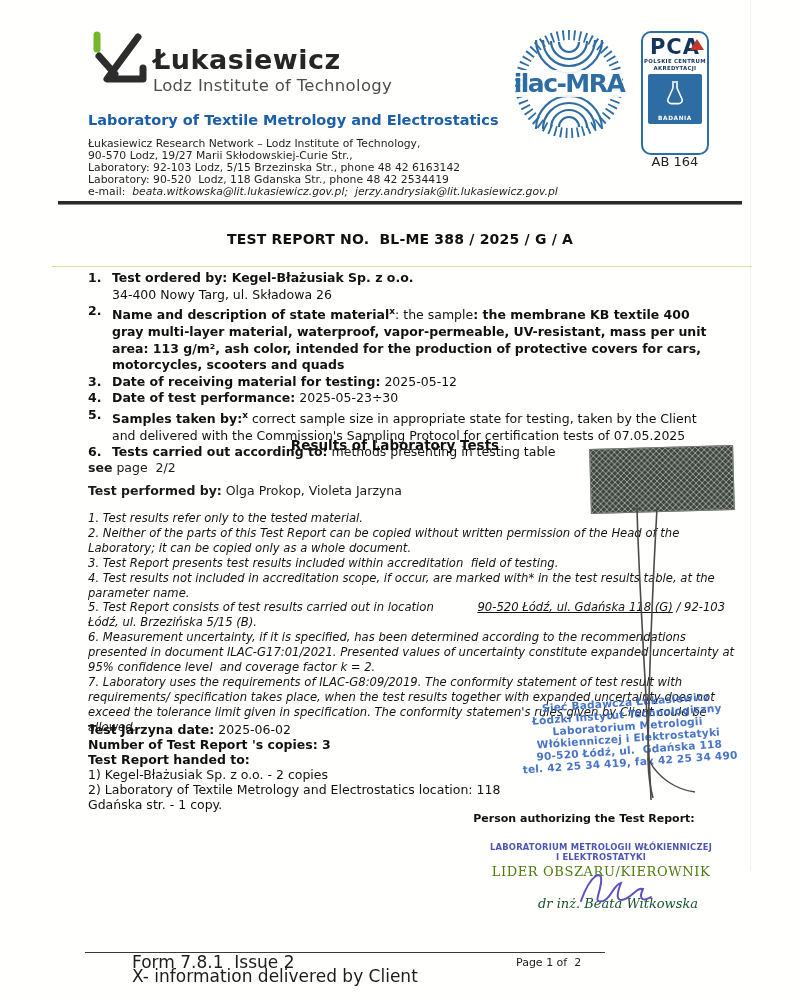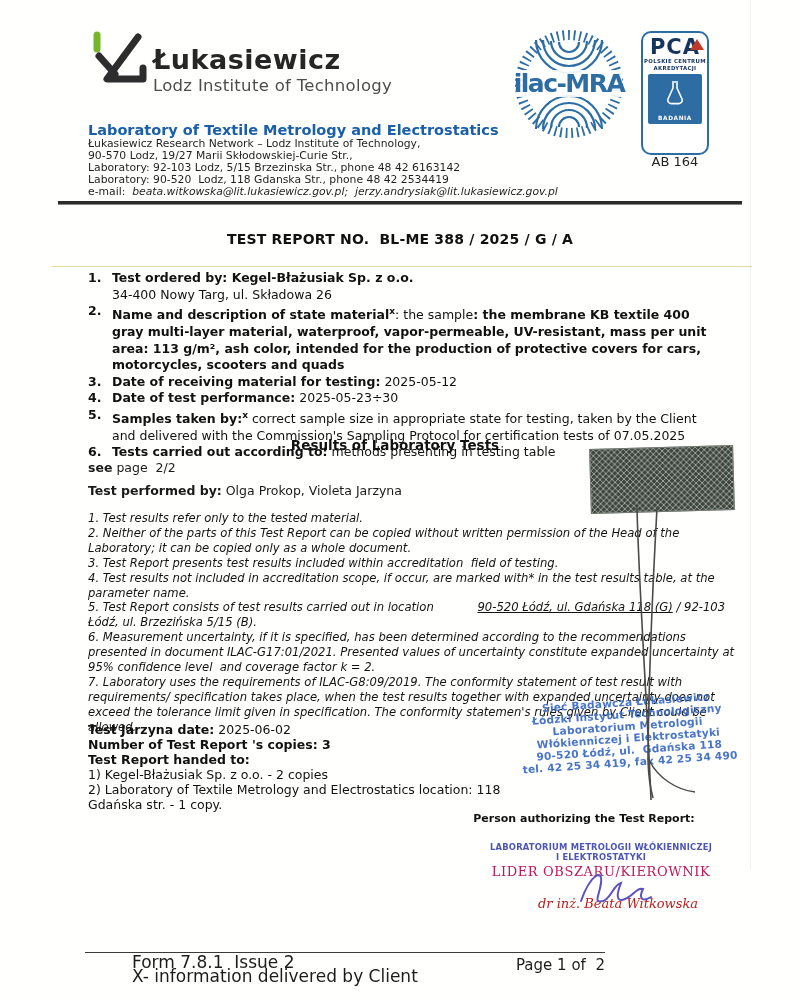--- a/index.html
+++ b/index.html
@@ -3,21 +3,21 @@
 <meta charset="utf-8">
 <style>
   html,body{margin:0;padding:0;background:#e8e8e8;}
   .page{position:relative;width:800px;height:1000px;background:#fffffe;
         font-family:"DejaVu Sans","Liberation Sans",sans-serif;color:#1a1a1a;overflow:hidden;}
   
   .logo-svg{position:absolute;left:85px;top:28px;}
   .brand-text{position:absolute;left:153px;top:44px;}
   .brand{font-size:27px;font-weight:bold;color:#262626;letter-spacing:.5px;}
   .institute{font-size:16.5px;color:#4c4c4c;margin-top:1px;letter-spacing:.3px;}
-  .lab-title{position:absolute;left:88px;top:122px;font-size:14.5px;font-weight:bold;color:#1a5fa8;}
+  .lab-title{position:absolute;left:88px;top:112px;font-size:14.5px;font-weight:bold;color:#1a5fa8;}
   .addr{position:absolute;left:88px;top:138px;font-size:10.8px;line-height:11.9px;color:#1f1f1f;}
   .email-ital{font-style:italic;}
   .ilac-seal{position:absolute;left:511px;top:26px;}
   .pca-badge{position:absolute;left:641px;top:31px;width:68px;height:124px;border:2px solid #2e6da4;
              border-radius:10px;background:#fff;box-sizing:border-box;text-align:center;padding-top:3px;}
   .pca-abbr{font-size:21px;font-weight:bold;color:#16355c;line-height:22px;position:relative;display:inline-block;letter-spacing:1px;}
   .pca-tri{position:absolute;right:-4px;top:3px;width:0;height:0;border-left:7px solid transparent;
            border-right:7px solid transparent;border-bottom:11px solid #c0392b;}
   .pca-org{font-size:5.4px;font-weight:bold;color:#16355c;letter-spacing:.3px;line-height:6.5px;}
   .pca-blue{position:relative;background:#2e6da4;margin:3px 5px 0 5px;height:50px;border-radius:2px;}
@@ -52,28 +52,28 @@
   .u{text-decoration:underline;margin-left:40px;}
   
   .meta{position:absolute;left:88px;top:723px;width:450px;font-size:12.5px;line-height:14.9px;color:#111;}
   
   .stamp-blue{position:absolute;left:518px;top:697px;width:220px;transform:rotate(-4deg);text-align:center;
               color:#3f6ec6;font-weight:bold;font-size:10.6px;line-height:11.9px;letter-spacing:.2px;z-index:1;opacity:.95;}
   
   .auth-heading{position:absolute;left:438px;top:812px;width:292px;text-align:center;font-size:11px;font-weight:bold;color:#111;}
   .stamp-auth{position:absolute;left:468px;top:843px;width:266px;text-align:center;color:#4d55b5;z-index:1;}
   .stamp-auth .l1,.stamp-auth .l2{font-size:8.4px;font-weight:bold;letter-spacing:.2px;line-height:9.6px;}
-  .stamp-auth .l3{font-family:"DejaVu Serif","Liberation Serif",serif;font-size:13px;letter-spacing:.6px;margin-top:2px;color:#be185d;}
+  .stamp-auth .l3{font-family:"DejaVu Serif","Liberation Serif",serif;font-size:13px;letter-spacing:.6px;margin-top:2px;color:#4d7c0f;}
   .signature-svg{position:absolute;left:573px;top:863px;z-index:2;}
   .signer{position:absolute;left:498px;top:896px;width:240px;text-align:center;z-index:1;
-          font-family:"DejaVu Serif","Liberation Serif",serif;font-style:italic;font-size:13px;color:#b91c1c;}
+          font-family:"DejaVu Serif","Liberation Serif",serif;font-style:italic;font-size:13px;color:#14532d;}
   
   .footer-rule{position:absolute;left:85px;top:952px;width:520px;border-top:1.6px solid #3a3a3a;}
   .footer-left{position:absolute;left:88px;top:956px;font-size:17px;line-height:13.5px;color:#1c1c1c;margin-left:44px;}
-  .footer-page{position:absolute;left:516px;top:956px;font-size:15px;color:#1c1c1c;}
+  .footer-page{position:absolute;left:516px;top:956px;font-size:11px;color:#1c1c1c;}
   .scan-line{position:absolute;left:750px;top:0;width:1px;height:870px;background:rgba(0,0,0,.06);}
 </style>
 </head>
 <body>
 
 <div class="page">
 
   <svg class="logo-svg" width="66" height="80" viewBox="0 0 66 80">
     <line x1="12" y1="7" x2="12" y2="21" stroke="#76b62a" stroke-width="7" stroke-linecap="round"></line>
     <path d="M53,9 L22,51 L58,51 L58,40" fill="none" stroke="#2d2d2d" stroke-width="7" stroke-linejoin="round" stroke-linecap="round"></path>

